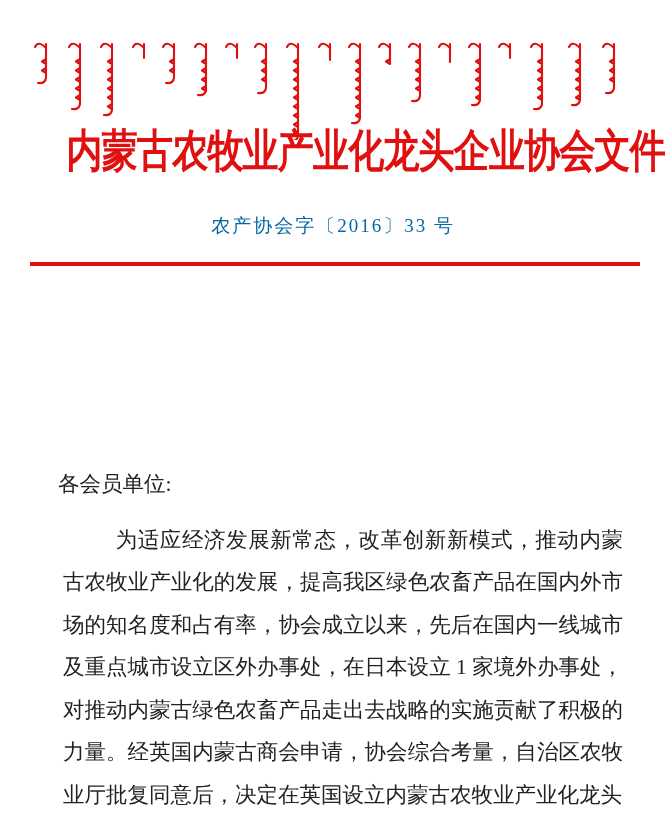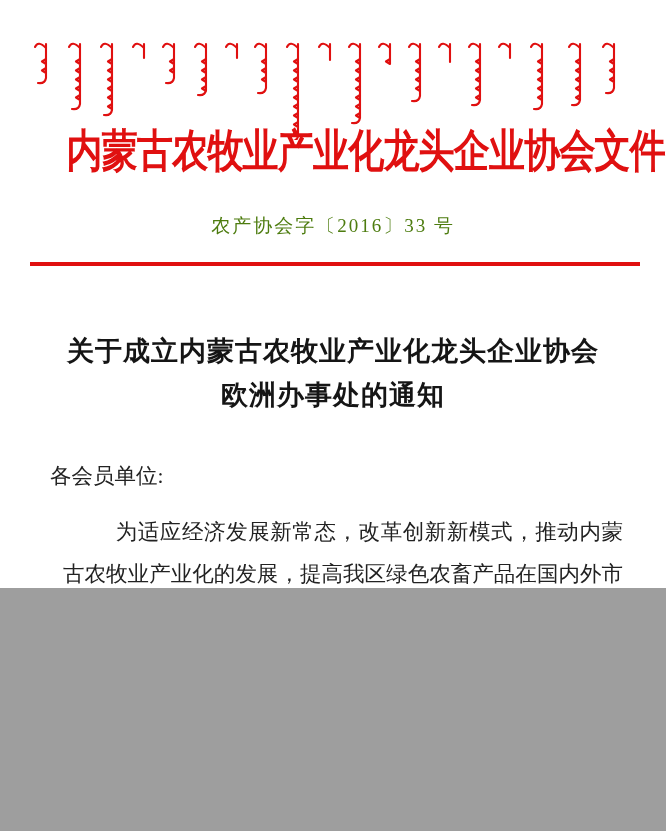--- a/index.html
+++ b/index.html
@@ -4,21 +4,21 @@
 <style>
   html, body {
     margin: 0;
     padding: 0;
     background: #9e9e9e;
     font-family: "Liberation Serif", "DejaVu Serif", serif;
   }
   .page {
     position: relative;
     width: 666px;
-    height: 588px;
+    height: 831px;
     margin: 0 auto;
     background: #ffffff;
     overflow: hidden;
     color: #1f1f1f;
   }
   
   .mongolian-row {
     position: absolute;
     top: 38px;
     left: 32px;
@@ -45,21 +45,21 @@
   }
   
   .doc-number {
     position: absolute;
     top: 213px;
     left: 0;
     width: 100%;
     text-align: center;
     font-size: 19px;
     letter-spacing: 2px;
-    color: #4d7c0f;
+    color: #0369a1;
   }
   
   .red-rule {
     position: absolute;
     top: 262px;
     left: 30px;
     width: 610px;
     height: 4px;
     background: #e01010;
   }
@@ -81,21 +81,21 @@
   .body-block {
     position: absolute;
     top: 455px;
     left: 50px;
     width: 586px;
     font-size: 21.5px;
     line-height: 42.5px;
     color: #222222;
   }
   .salutation {
-    margin: 0;
+    margin: 8px;
   }
   .paragraph {
     margin: 13px;
     text-indent: 2.45em;
     text-align: justify;
   }
   .page-number {
     position: absolute;
     top: 785px;
     left: 0;
@@ -114,24 +114,20 @@
   <svg class="mongolian-row" viewBox="0 0 610 102" aria-hidden="true">
     <path id="mongolian-glyphs" fill="none" stroke="#e01010" stroke-width="2.1" stroke-linecap="round" stroke-linejoin="round" d=" M14,10 q-8,-8 -11,-1 M14,6 L14,40 M14,21 l-4,2.5 l4,2.5 M14,30 l-4,2.5 l4,2.5 M14,40 q-1,6 -8,5 M48,10 q-8,-8 -11,-1 M48,6 L48,66 M48,21 l-4,2.5 l4,2.5 M48,30 l-4,2.5 l4,2.5 M48,39 l-4,2.5 l4,2.5 M48,48 l-4,2.5 l4,2.5 M48,57 l-4,2.5 l4,2.5 M48,66 q-1,6 -8,5 M80,10 q-8,-8 -11,-1 M80,6 L80,72 M80,21 l-4,2.5 l4,2.5 M80,30 l-4,2.5 l4,2.5 M80,39 l-4,2.5 l4,2.5 M80,48 l-4,2.5 l4,2.5 M80,57 l-4,2.5 l4,2.5 M80,66 l-4,2.5 l4,2.5 M80,72 q-1,6 -8,5 M112,10 q-8,-8 -11,-1 M112,6 L112,20 M142,10 q-8,-8 -11,-1 M142,6 L142,40 M142,21 l-4,2.5 l4,2.5 M142,30 l-4,2.5 l4,2.5 M142,40 q-1,6 -8,5 M174,10 q-8,-8 -11,-1 M174,6 L174,52 M174,21 l-4,2.5 l4,2.5 M174,30 l-4,2.5 l4,2.5 M174,39 l-4,2.5 l4,2.5 M174,48 l-4,2.5 l4,2.5 M174,52 q-1,6 -8,5 M205,10 q-8,-8 -11,-1 M205,6 L205,20 M234,10 q-8,-8 -11,-1 M234,6 L234,50 M234,21 l-4,2.5 l4,2.5 M234,30 l-4,2.5 l4,2.5 M234,39 l-4,2.5 l4,2.5 M234,50 q-1,6 -8,5 M266,10 q-8,-8 -11,-1 M266,6 L266,98 M266,21 l-4,2.5 l4,2.5 M266,30 l-4,2.5 l4,2.5 M266,39 l-4,2.5 l4,2.5 M266,48 l-4,2.5 l4,2.5 M266,57 l-4,2.5 l4,2.5 M266,66 l-4,2.5 l4,2.5 M266,75 l-4,2.5 l4,2.5 M266,84 l-4,2.5 l4,2.5 M266,93 l-4,2.5 l4,2.5 M266,98 q-1,6 -8,5 M298,10 q-8,-8 -11,-1 M298,6 L298,22 M328,10 q-8,-8 -11,-1 M328,6 L328,80 M328,21 l-4,2.5 l4,2.5 M328,30 l-4,2.5 l4,2.5 M328,39 l-4,2.5 l4,2.5 M328,48 l-4,2.5 l4,2.5 M328,57 l-4,2.5 l4,2.5 M328,66 l-4,2.5 l4,2.5 M328,75 l-4,2.5 l4,2.5 M328,80 q-1,6 -8,5 M358,10 q-8,-8 -11,-1 M358,6 L358,26 M358,21 l-4,2.5 l4,2.5 M388,10 q-8,-8 -11,-1 M388,6 L388,58 M388,21 l-4,2.5 l4,2.5 M388,30 l-4,2.5 l4,2.5 M388,39 l-4,2.5 l4,2.5 M388,48 l-4,2.5 l4,2.5 M388,58 q-1,6 -8,5 M418,10 q-8,-8 -11,-1 M418,6 L418,24 M448,10 q-8,-8 -11,-1 M448,6 L448,62 M448,21 l-4,2.5 l4,2.5 M448,30 l-4,2.5 l4,2.5 M448,39 l-4,2.5 l4,2.5 M448,48 l-4,2.5 l4,2.5 M448,57 l-4,2.5 l4,2.5 M448,62 q-1,6 -8,5 M478,10 q-8,-8 -11,-1 M478,6 L478,20 M510,10 q-8,-8 -11,-1 M510,6 L510,66 M510,21 l-4,2.5 l4,2.5 M510,30 l-4,2.5 l4,2.5 M510,39 l-4,2.5 l4,2.5 M510,48 l-4,2.5 l4,2.5 M510,57 l-4,2.5 l4,2.5 M510,66 q-1,6 -8,5 M548,10 q-8,-8 -11,-1 M548,6 L548,62 M548,21 l-4,2.5 l4,2.5 M548,30 l-4,2.5 l4,2.5 M548,39 l-4,2.5 l4,2.5 M548,48 l-4,2.5 l4,2.5 M548,57 l-4,2.5 l4,2.5 M548,62 q-1,6 -8,5 M582,10 q-8,-8 -11,-1 M582,6 L582,50 M582,21 l-4,2.5 l4,2.5 M582,30 l-4,2.5 l4,2.5 M582,39 l-4,2.5 l4,2.5 M582,50 q-1,6 -8,5"></path>
   </svg>
 
   <h1 class="org-title">内蒙古农牧业产业化龙头企业协会文件</h1>
 
   <div class="doc-number">农产协会字〔2016〕33 号</div>
 
   <div class="red-rule"></div>
 
-  <h2 class="notice-title">
-    <span style="display:block">关于成立内蒙古农牧业产业化龙头企业协会</span>
-    <span style="display:block">欧洲办事处的通知</span>
-  </h2>
 
   <div class="body-block">
     <p class="salutation">各会员单位:</p>
     <p class="paragraph">为适应经济发展新常态，改革创新新模式，推动内蒙古农牧业产业化的发展，提高我区绿色农畜产品在国内外市场的知名度和占有率，协会成立以来，先后在国内一线城市及重点城市设立区外办事处，在日本设立 1 家境外办事处，对推动内蒙古绿色农畜产品走出去战略的实施贡献了积极的力量。经英国内蒙古商会申请，协会综合考量，自治区农牧业厅批复同意后，决定在英国设立内蒙古农牧业产业化龙头</p>
   </div>
 
   <div class="page-number">- 1 -</div>
 
 </div>
 

